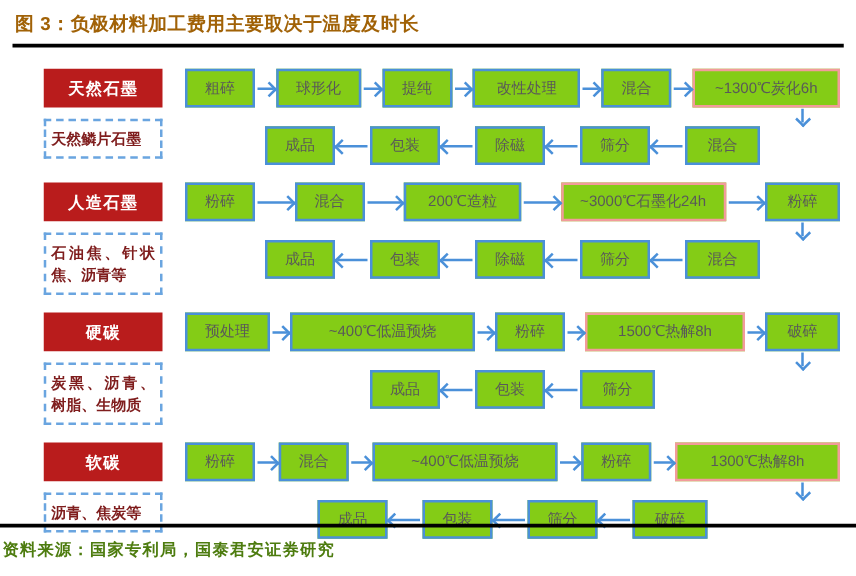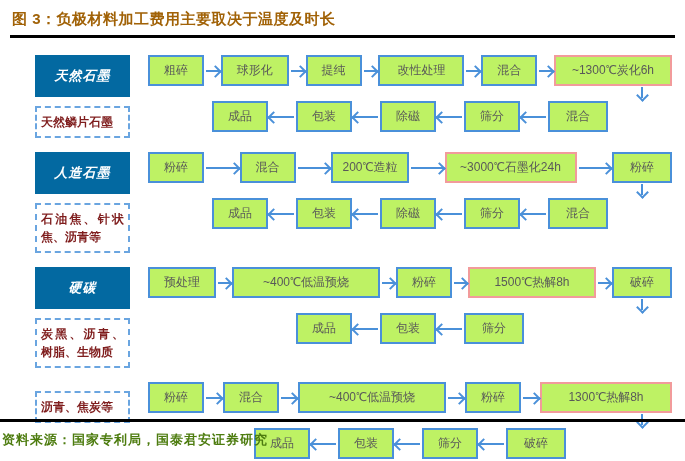--- a/index.html
+++ b/index.html
@@ -16,55 +16,54 @@
     font-size: 15px;
     font-weight: bold;
     color: #a16207;
     border-bottom: 3px solid #000000;
     letter-spacing: 0.5px;
   }
   .diagram { padding: 17px 13px 0 35px; }
   .group { display: flex; margin-bottom: 14px; }
   .leftcol { width: 95px; margin-right: 18px; flex-shrink: 0; }
   .cat {
-    height: 42px;
-    background: #0369a1;
+    height: 31px;
+    background: #b91c1c;
     color: #ffffff;
     font-weight: bold;
     font-size: 13px;
     display: flex; align-items: center; justify-content: center;
     letter-spacing: 1px;
-    font-style: italic;
   }
   .mat {
     margin-top: 9px;
     border: 2px dashed #6aa5e0;
     color: #7f1d1d;
     font-weight: bold;
     font-size: 12px;
     padding: 5px 4px;
     line-height: 1.5;
     text-align: justify;
   }
   .flow { flex: 1; min-width: 0; }
   .line { display: flex; align-items: center; height: 31px; }
   .l2 { justify-content: center; }
   .box {
     height: 31px;
     border: 2px solid #4a90d9;
-    background: #bef264;
+    background: #84cc16;
     color: #595959;
     font-size: 12px;
     display: flex; align-items: center; justify-content: center;
     white-space: nowrap;
     flex-shrink: 0;
   }
   .box.hl { border-color: #f29b9b; }
   .b56 { width: 56px; } .b60 { width: 60px; } .b68 { width: 68px; }
-  .b86 { width: 86px; } .b94 { width: 78px; } .b126 { width: 148px; }
+  .b86 { width: 86px; } .b94 { width: 94px; } .b126 { width: 148px; }
   .b128 { width: 128px; } .b138 { width: 118px; text-align: right; } .b150 { width: 132px; }
   
   .arr {
     flex: 1 1 12px;
     min-width: 9px;
     height: 0;
     border-top: 2px solid #4a90d9;
     position: relative;
     margin: 0 2px;
   }
@@ -226,20 +225,21 @@
         <div class="arrl"></div>
         <div class="box b56">包装</div>
         <div class="arrl"></div>
         <div class="box b60">筛分</div>
       </div>
     </div>
   </div>
 
   <div class="group">
     <div class="leftcol">
+      <div class="cat">软碳</div>
       <div class="mat">沥青、焦炭等</div>
     </div>
     <div class="flow">
       <div class="line l1">
         <div class="box b56">粉碎</div>
         <div class="arr"></div>
         <div class="box b56">混合</div>
         <div class="arr"></div>
         <div class="box b126">~400℃低温预烧</div>
         <div class="arr"></div>

